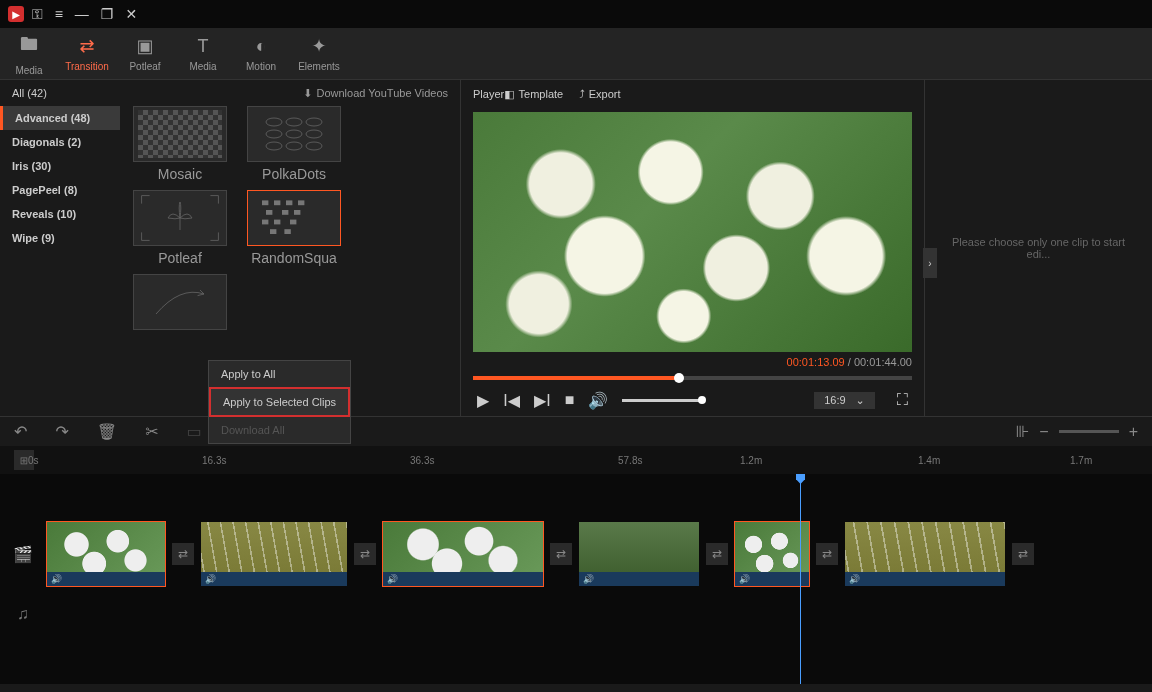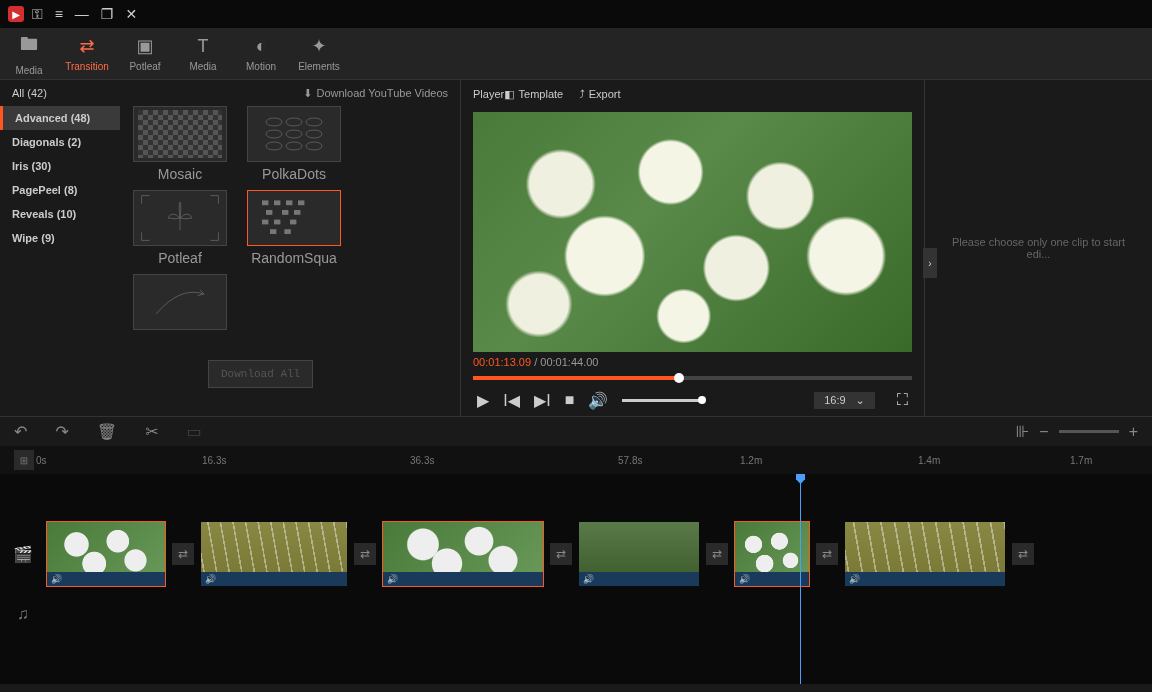--- a/index.html
+++ b/index.html
@@ -41,41 +41,41 @@
 
 
 .player-panel { flex: 1; background: #1a1a1a; border-left: 1px solid #333; display: flex; flex-direction: column; padding: 0 8px; }
 .player-header { height: 28px; display: flex; align-items: center; justify-content: flex-start; padding: 0 4px; font-size: 11px; }
 .player-actions { display: flex; gap: 16px; }
 .player-actions span { display: flex; align-items: center; gap: 4px; cursor: pointer; }
 .preview { flex: 1; background: #000; margin: 4px; position: relative; overflow: hidden; }
 .progress-bar { height: 4px; background: #444; position: relative; margin: 8px 4px 4px; }
 .progress-fill { position: absolute; left: 0; top: 0; height: 100%; background: #ff5722; width: 47%; }
 .progress-handle { position: absolute; top: 50%; left: 47%; transform: translate(-50%,-50%); width: 10px; height: 10px; border-radius: 50%; background: #fff; }
-.time-display { font-size: 11px; padding: 0 4px; }
+.time-display { text-align: right; font-size: 11px; padding: 0 4px; }
 .time-current { color: #ff5722; }
 .time-total { color: #999; }
 .player-controls { height: 32px; display: flex; align-items: center; gap: 14px; padding: 0 8px; }
 .pc-btn { cursor: pointer; color: #ccc; }
 .vol-slider { width: 80px; height: 3px; background: #666; position: relative; }
 .vol-slider .fill { position: absolute; left: 0; height: 100%; width: 100%; background: #ccc; }
 .vol-slider .handle { position: absolute; right: 0; top: 50%; transform: translate(50%,-50%); width: 8px; height: 8px; border-radius: 50%; background: #fff; }
 .aspect-select { margin-left: auto; background: #333; padding: 2px 10px; font-size: 11px; display: flex; align-items: center; gap: 10px; cursor: pointer;}
 .fullscreen-btn { margin-left: 8px; cursor: pointer; }
 
 
 .side-panel { width: 228px; background: #1a1a1a; border-left: 1px solid #333; display:flex; align-items:center; justify-content:center; position: relative; }
 .side-panel .msg { font-size: 11px; color: #666; text-align: center; padding: 0 20px; }
 .side-toggle { position: absolute; left: -2px; top: 50%; width: 14px; height: 30px; background: #333; display: flex; align-items: center; justify-content: center; cursor: pointer; font-size: 10px; }
 
 
 .context-menu { position: absolute; left: 208px; top: 360px; background: #2a2a2a; border: 1px solid #444; z-index: 100; font-size: 11px; }
 .ctx-item { padding: 7px 12px; cursor: pointer; color: #ccc;}
 .ctx-item.highlighted { border: 2px solid #d32f2f; background: #333; }
-.ctx-item.disabled { color: #555; font-family: Liberation Mono, monospace; }
+.ctx-item.disabled { color: #555; }
 
 
 .timeline-bar { height: 30px; background: #1a1a1a; border-top: 1px solid #333; display: flex; align-items: center; padding: 0 14px; gap: 28px; }
 .tl-btn { cursor: pointer; color: #888; }
 .zoom-controls { margin-left: auto; display: flex; align-items: center; gap: 10px; }
 .zoom-slider { width: 60px; height: 3px; background: #555; position: relative; }
 
 
 .ruler { height: 28px; background: #111; display: flex; align-items: center; position: relative; padding-left: 46px; font-size: 10px; color: #777; }
 .ruler .tick { position: absolute; }
@@ -290,40 +290,42 @@
     </div>
   </div>
 
   <div class="side-panel">
     <div class="side-toggle">›</div>
     <div class="msg">Please choose only one clip to start edi...</div>
   </div>
 </div>
 
 <div class="context-menu">
+  <div class="ctx-item">Apply to All</div>
+  <div class="ctx-item highlighted">Apply to Selected Clips</div>
   <div class="ctx-item disabled">Download All</div>
 </div>
 
 <div class="timeline-bar">
   <span class="tl-btn">↶</span>
   <span class="tl-btn">↷</span>
   <span class="tl-btn">🗑</span>
   <span class="tl-btn">✂</span>
   <span class="tl-btn" style="color:#444">▭</span>
   <div class="zoom-controls">
     <span class="tl-btn">⊪</span>
     <span class="tl-btn">−</span>
     <div class="zoom-slider"></div>
     <span class="tl-btn">+</span>
   </div>
 </div>
 
 <div class="ruler">
   <div class="add-track">⊞</div>
-  <span class="tick" style="left:36px">0s</span>
+  <span class="tick" style="left:28px">0s</span>
   <span class="tick" style="left:202px">16.3s</span>
   <span class="tick" style="left:410px">36.3s</span>
   <span class="tick" style="left:618px">57.8s</span>
   <span class="tick" style="left:740px">1.2m</span>
   <span class="tick" style="left:918px">1.4m</span>
   <span class="tick" style="left:1070px">1.7m</span>
 </div>
 
 <div class="tracks">
   <div class="track-row short">

